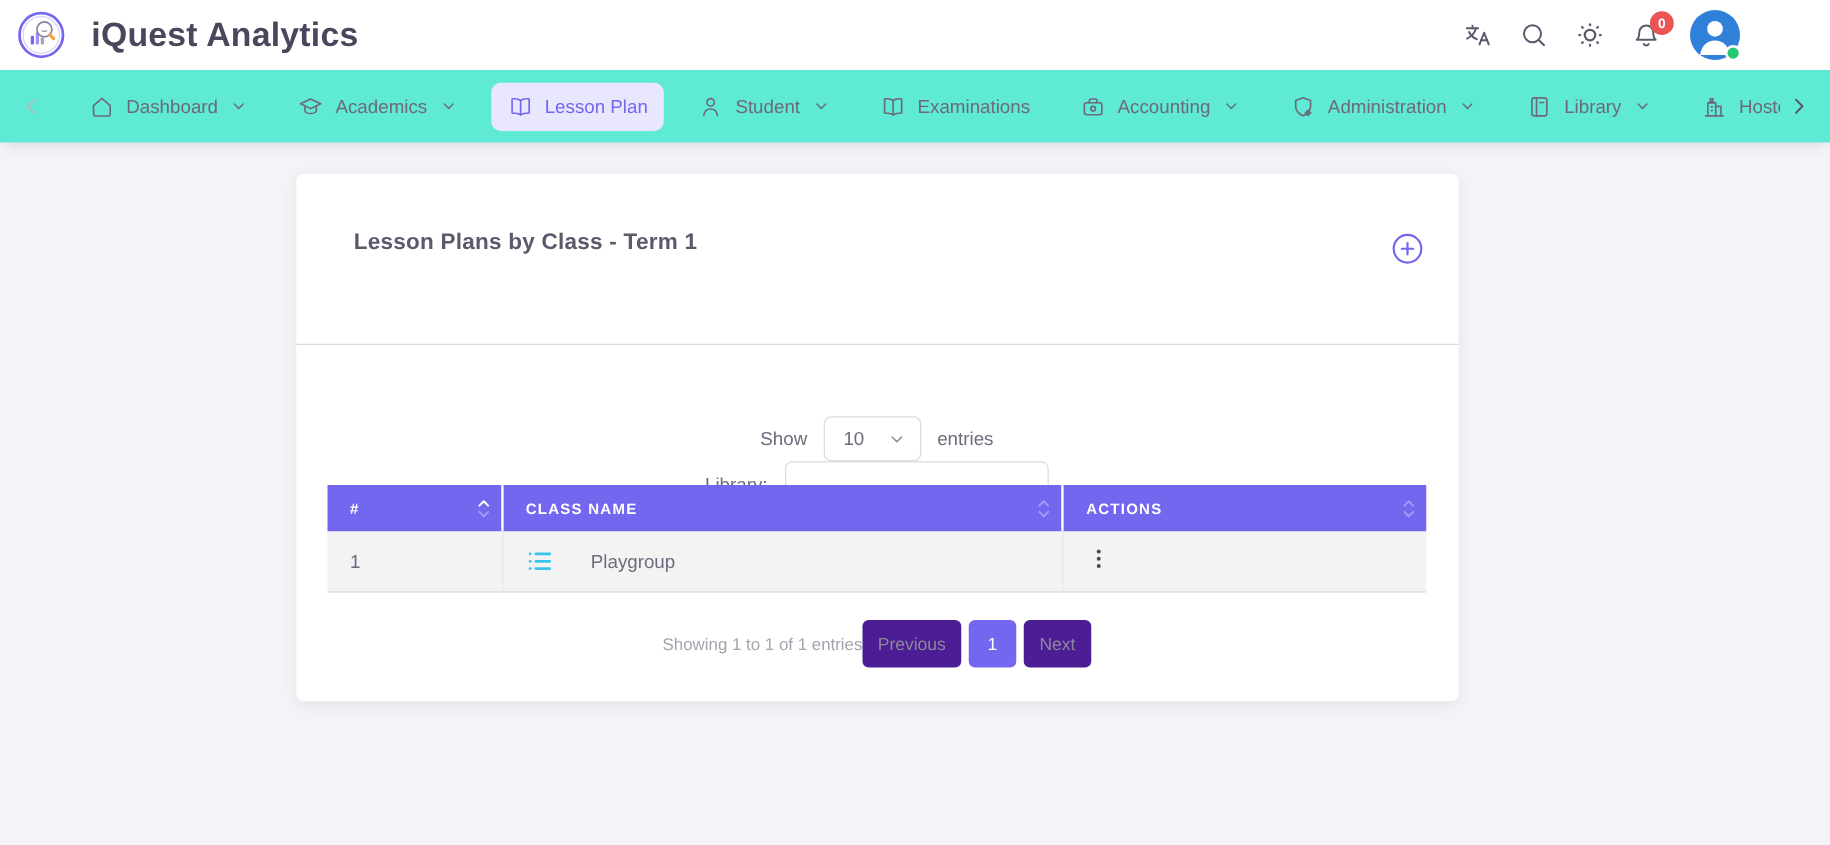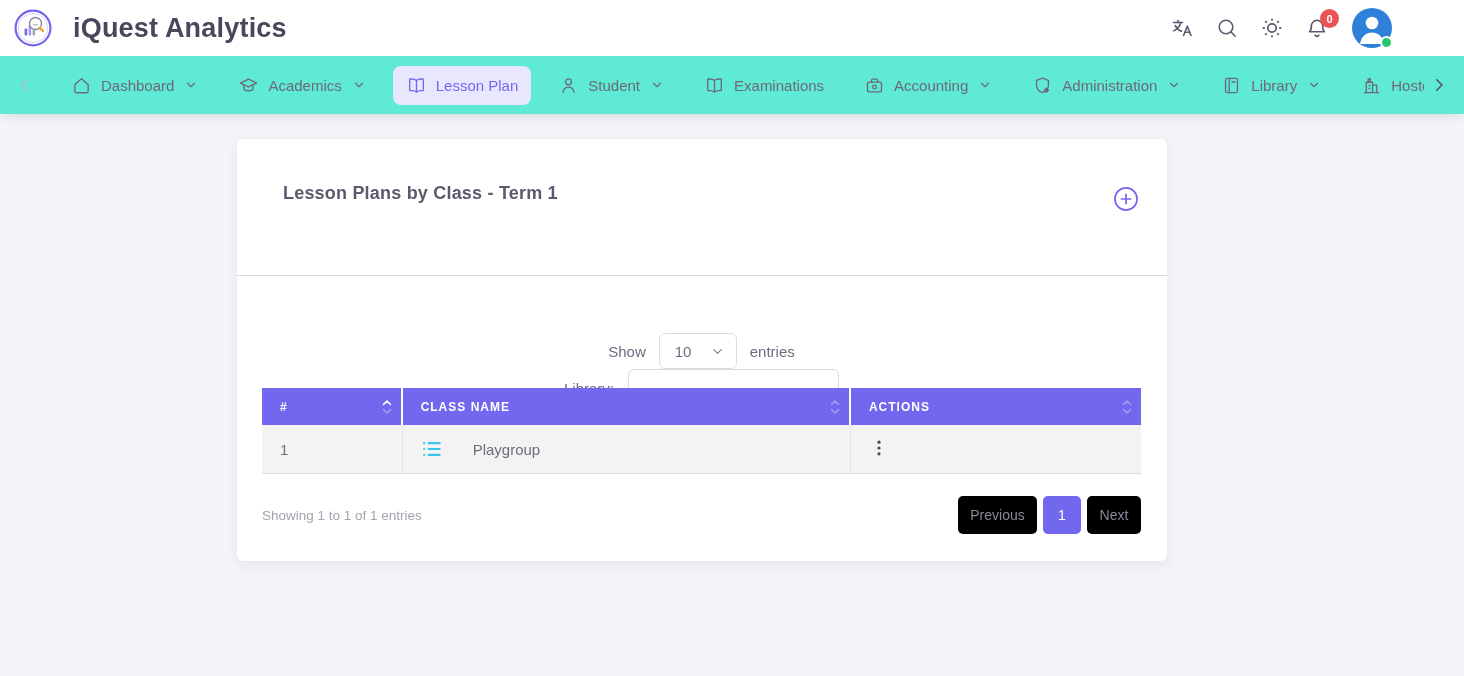--- a/index.html
+++ b/index.html
@@ -70,24 +70,24 @@
     cursor:pointer; }
   th:not(:last-child) { border-right:2px solid #fff; }
   .sort-icons { position:absolute; right:7px; top:50%; transform:translateY(-50%); }
   td { background:#f3f3f4; height:49px; border-bottom:1px solid #dbdade;
     color:#6f6b7d; font-size:15px; padding-left:18px; vertical-align:middle; }
   td:not(:last-child) { border-right:1px solid #e5e4e8; }
   .class-cell { display:flex; align-items:center; gap:30px; }
   .kebab-btn { background:none; border:none; padding:0 2px; cursor:pointer; }
 
   .table-footer { margin-top:22px; display:flex; align-items:center;
-    justify-content:space-between; }
+    justify-content:center; }
   .table-info { font-size:13.5px; color:#a5a3ae; }
   .pagination { display:flex; gap:6px; }
-  .page-btn { height:38px; border:none; border-radius:5px; background:#000000;
+  .page-btn { height:38px; border:none; border-radius:5px; background:#4c1d95;
     color:#8c889a; font-size:14px; cursor:pointer; }
   .page-btn.prev { width:79px; }
   .page-btn.current { width:38px; background:#7367f0; color:#fff; font-weight:500; }
   .page-btn.next { width:54px; }
 </style>
 </head>
 <body>
 
 <header class="topbar">
   <div class="brand">

